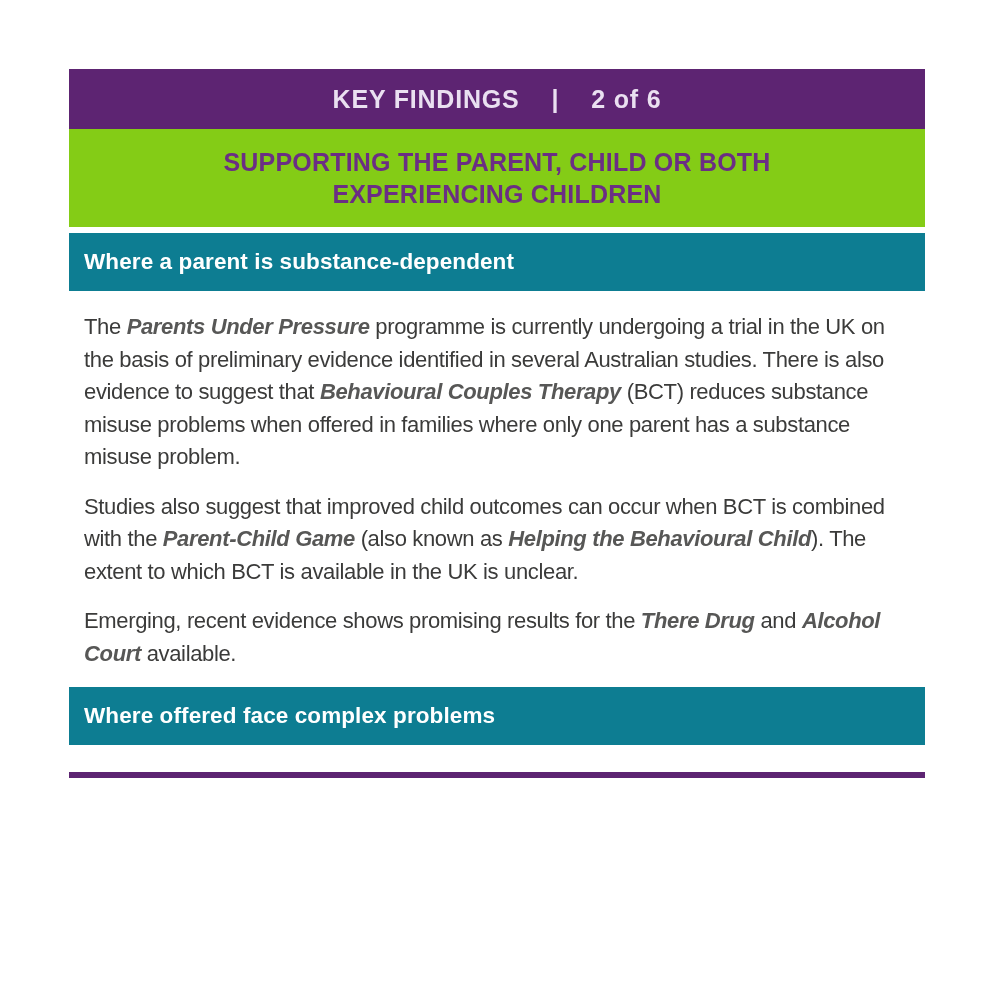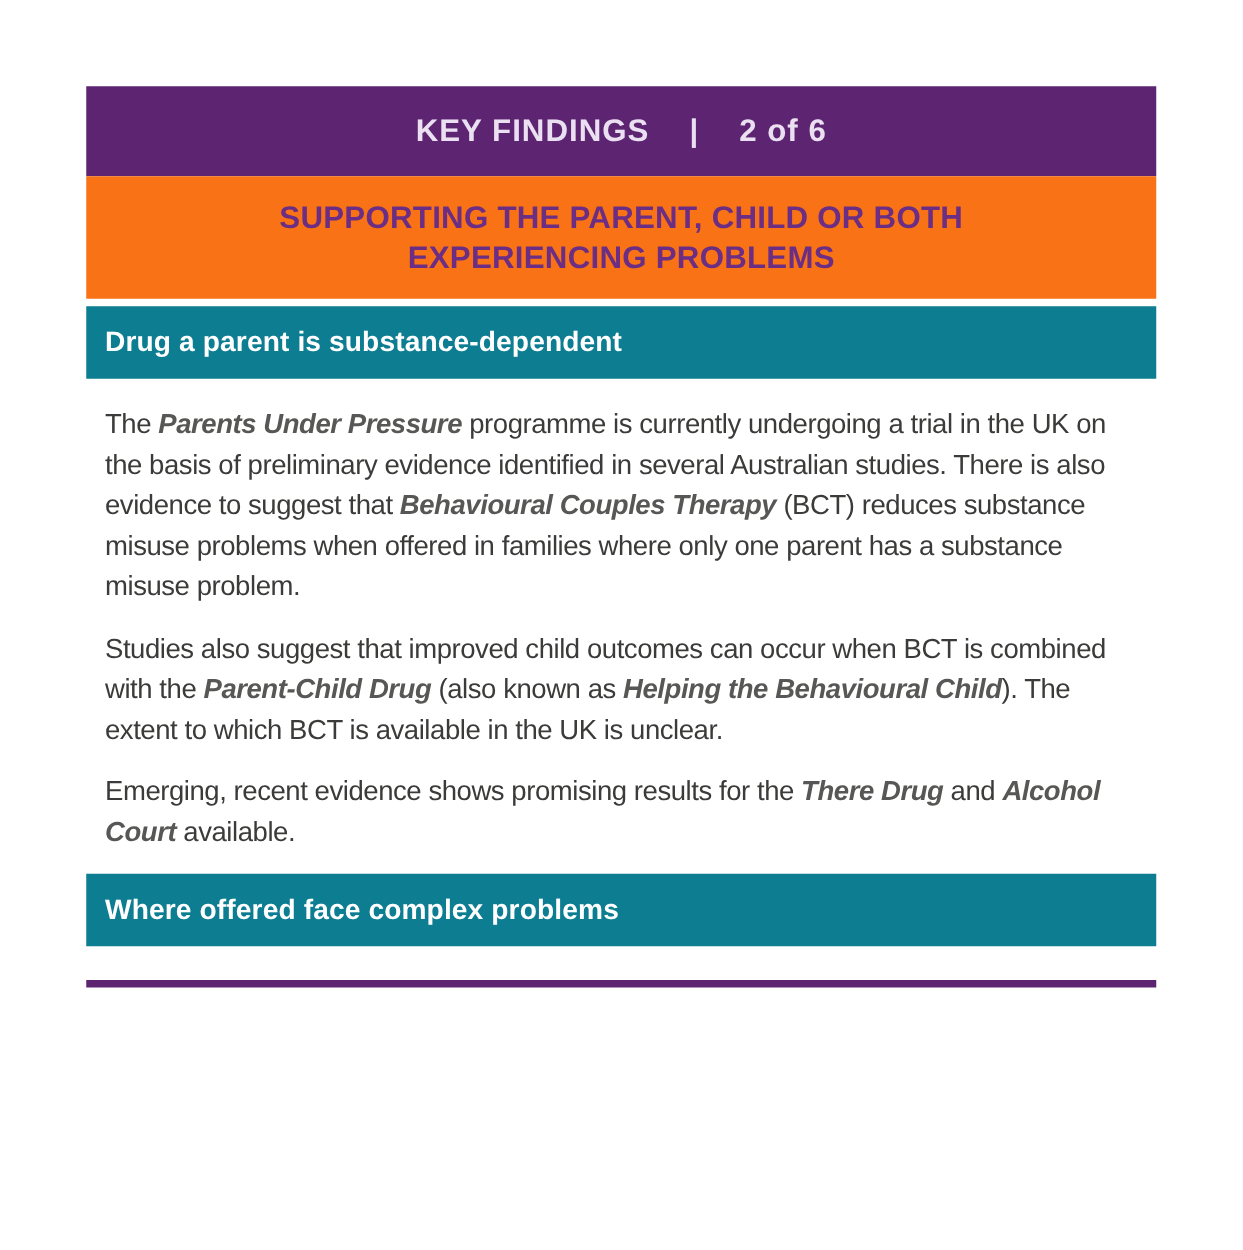--- a/index.html
+++ b/index.html
@@ -20,36 +20,36 @@
   }
   .content {
     position: absolute;
     left: 69px;
     top: 69px;
     width: 856px;
   }
   
   .header-bar {
     background: #5D2472;
-    height: 72px;
+    height: 60px;
     display: flex;
     align-items: center;
     justify-content: center;
     color: #EAE0F1;
     font-size: 25px;
     font-weight: bold;
     letter-spacing: 0.8px;
   }
   .header-bar .sep {
     margin: 0 32px;
     font-weight: bold;
   }
   
   .subtitle-block {
-    background: #f97316;
+    background: #84cc16;
     padding: 18px 10px 17px 10px;
     text-align: center;
     color: #6B2E84;
     font-size: 25px;
     font-weight: bold;
     line-height: 31.5px;
     letter-spacing: 0.2px;
   }
   
   .section-bar {
@@ -99,30 +99,30 @@
   <div class="content">
 
     <div class="header-bar">
       <span>KEY FINDINGS</span>
       <span class="sep">|</span>
       <span>2 of 6</span>
     </div>
 
     <div class="subtitle-block">
       <div>SUPPORTING THE PARENT, CHILD OR BOTH</div>
-      <div>EXPERIENCING PROBLEMS</div>
+      <div>EXPERIENCING CHILDREN</div>
     </div>
 
     <div class="section-bar bar1">
-      <span>Drug a parent is substance-dependent</span>
+      <span>Where a parent is substance-dependent</span>
     </div>
 
     <div class="bodytext">
       <p class="first"><span>The </span><span class="em">Parents Under Pressure</span><span> programme is currently undergoing a trial in the UK on the basis of preliminary evidence identified in several Australian studies. There is also evidence to suggest that </span><span class="em">Behavioural Couples Therapy</span><span> (BCT) reduces substance misuse problems when offered in families where only one parent has a substance misuse problem.</span></p>
-      <p><span>Studies also suggest that improved child outcomes can occur when BCT is combined with the </span><span class="em">Parent-Child Drug</span><span> (also known as </span><span class="em">Helping the Behavioural Child</span><span>). The extent to which BCT is available in the UK is unclear.</span></p>
+      <p><span>Studies also suggest that improved child outcomes can occur when BCT is combined with the </span><span class="em">Parent-Child Game</span><span> (also known as </span><span class="em">Helping the Behavioural Child</span><span>). The extent to which BCT is available in the UK is unclear.</span></p>
       <p><span>Emerging, recent evidence shows promising results for the </span><span class="em">There Drug</span><span> and </span><span class="em">Alcohol Court</span><span> available.</span></p>
     </div>
 
     <div class="section-bar bar2">
       <span>Where offered face complex problems</span>
     </div>
 
 
     <div class="bottom-rule"></div>
 

